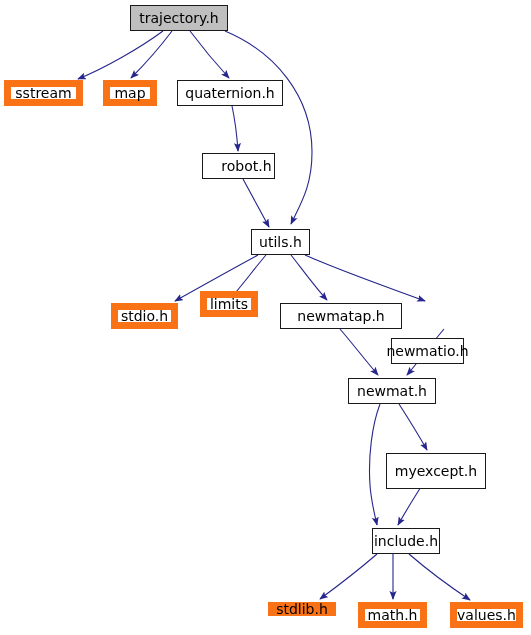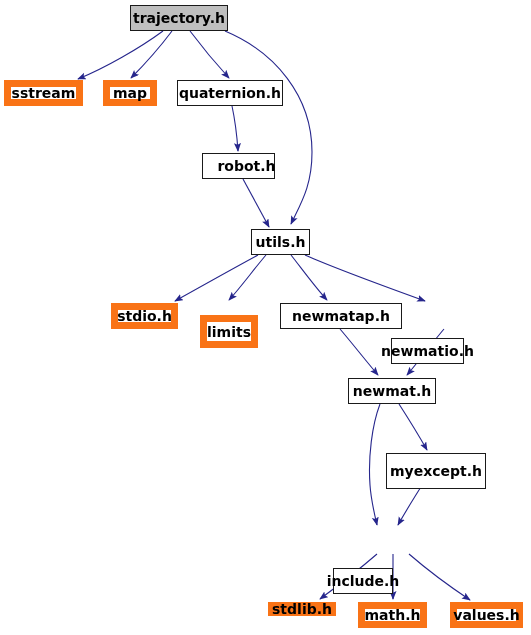--- a/index.html
+++ b/index.html
@@ -34,21 +34,20 @@
     box-sizing: border-box;
     display: flex;
     align-items: center;
     justify-content: center;
     font-size: 14px;
     line-height: 1;
     color: #000000;
     background: #ffffff;
     white-space: nowrap;
     letter-spacing: 0px;
-    font-weight: bold;
   }
   .node-box.kind-system {
     border: 7px solid #f97316;
     background: #ffffff;
   }
   .node-box.kind-project {
     border: 1.4px solid #1a1a1a;
     background: #ffffff;
   }
   .node-box.kind-current {
@@ -107,36 +106,36 @@
       </div>
       <div class="node-box kind-project" style="left: 202px; top: 153px; width: 73px; height: 26px; padding-left: 16px;">
         <span class="node-label">robot.h</span>
       </div>
       <div class="node-box kind-project" style="left: 251px; top: 229px; width: 59px; height: 26px;">
         <span class="node-label">utils.h</span>
       </div>
       <div class="node-box kind-system" style="left: 111px; top: 303px; width: 67px; height: 26px;">
         <span class="node-label">stdio.h</span>
       </div>
-      <div class="node-box kind-system" style="left: 200px; top: 315px; width: 58px; height: 33px;">
+      <div class="node-box kind-system" style="left: 200px; top: 291px; width: 58px; height: 26px;">
         <span class="node-label">limits</span>
       </div>
       <div class="node-box kind-project" style="left: 280px; top: 303px; width: 122px; height: 26px;">
         <span class="node-label">newmatap.h</span>
       </div>
       <div class="node-box kind-project" style="left: 391px; top: 303px; width: 73px; height: 26px; margin-top: 35px;">
         <span class="node-label">newmatio.h</span>
       </div>
       <div class="node-box kind-project" style="left: 348px; top: 378px; width: 88px; height: 26px;">
         <span class="node-label">newmat.h</span>
       </div>
       <div class="node-box kind-project" style="left: 386px; top: 453px; width: 100px; height: 36px;">
         <span class="node-label">myexcept.h</span>
       </div>
-      <div class="node-box kind-project" style="left: 333px; top: 528px; width: 60px; height: 26px; margin-top: 40px;">
+      <div class="node-box kind-project" style="left: 372px; top: 528px; width: 68px; height: 26px;">
         <span class="node-label">include.h</span>
       </div>
       <div class="node-box kind-system" style="left: 268px; top: 602px; width: 68px; height: 14px;">
         <span class="node-label">stdlib.h</span>
       </div>
       <div class="node-box kind-system" style="left: 358px; top: 602px; width: 69px; height: 26px;">
         <span class="node-label">math.h</span>
       </div>
       <div class="node-box kind-system" style="left: 450px; top: 602px; width: 73px; height: 26px;">
         <span class="node-label">values.h</span>

